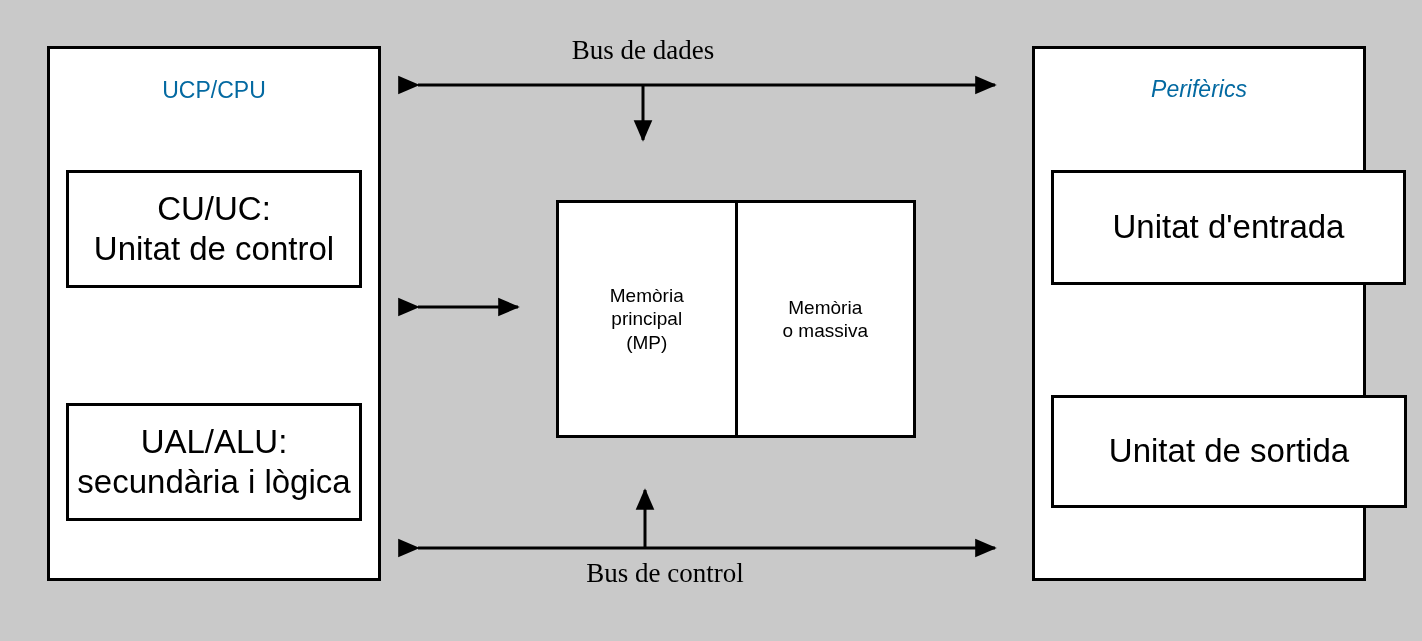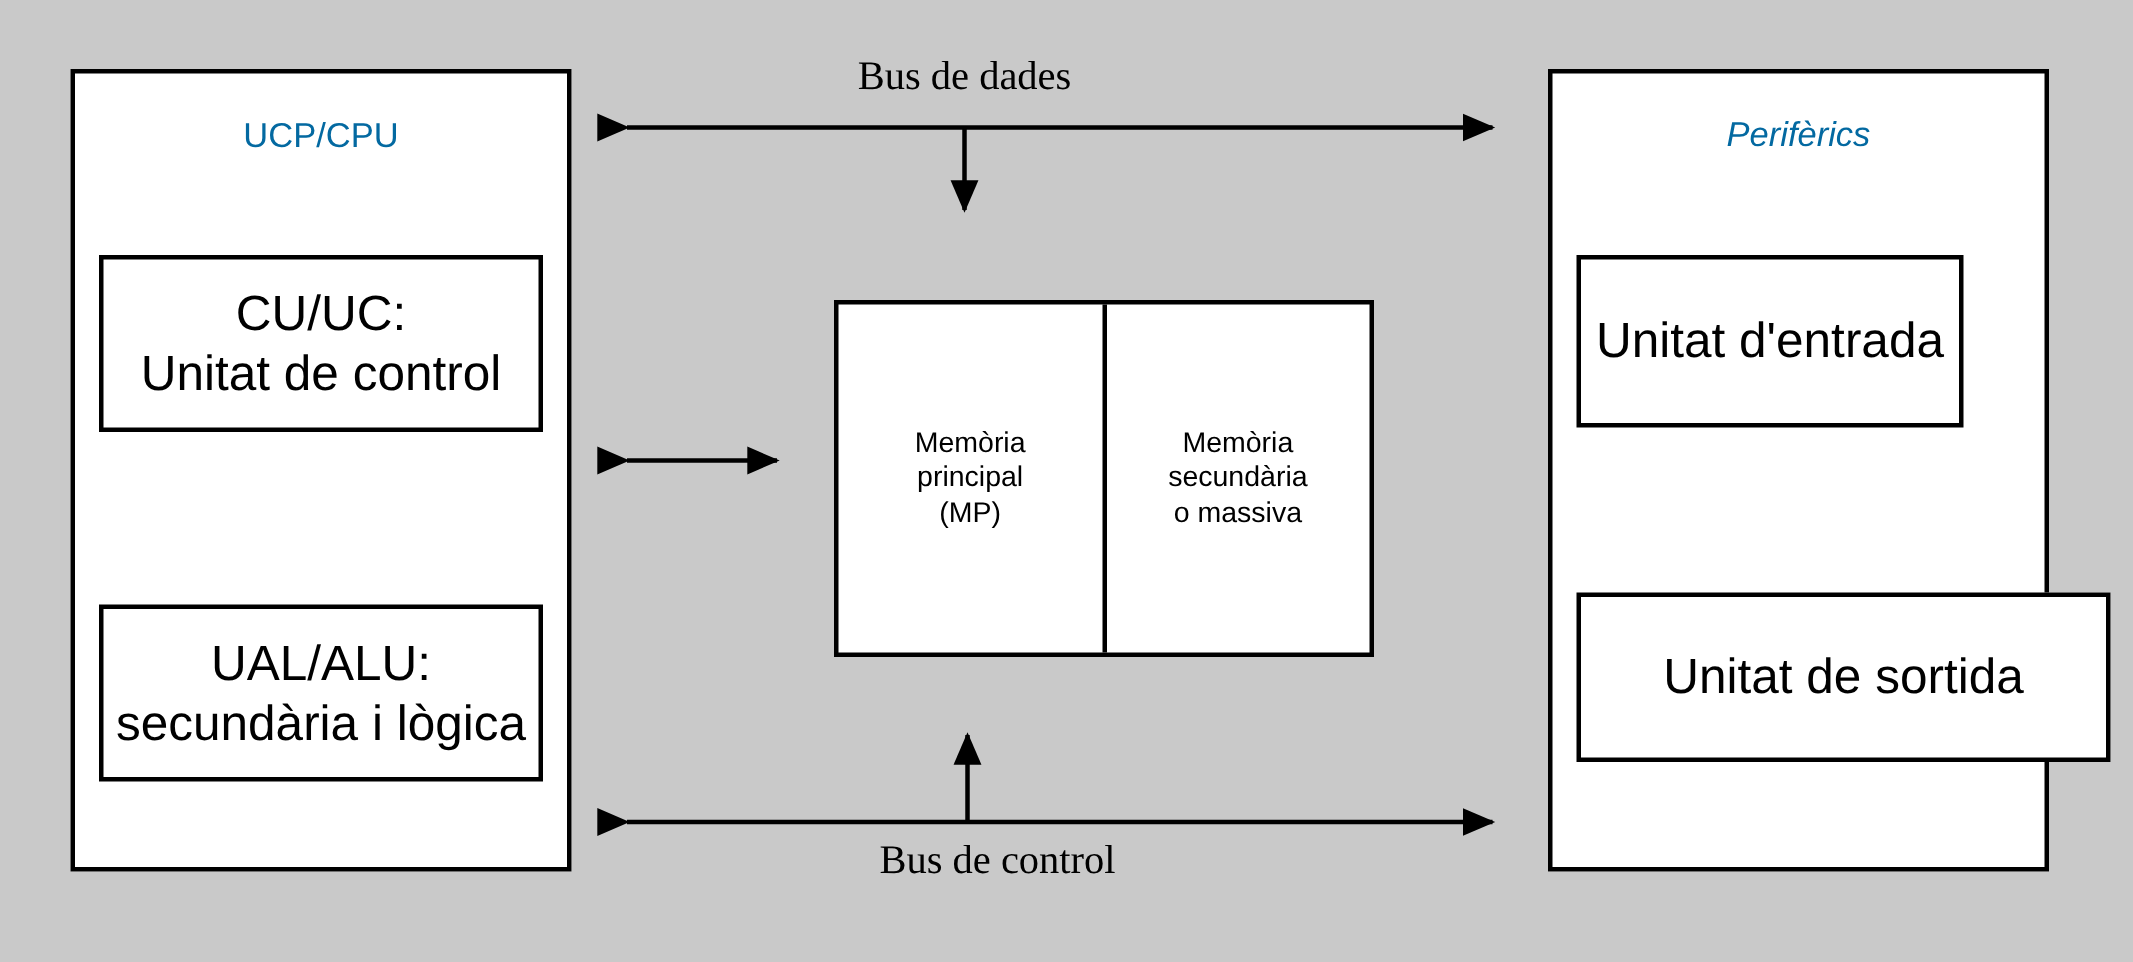--- a/index.html
+++ b/index.html
@@ -120,31 +120,30 @@
     <div class="memory-cell">
       <div>
         <div>Memòria</div>
         <div>principal</div>
         <div>(MP)</div>
       </div>
     </div>
     <div class="memory-cell divider-left">
       <div>
         <div>Memòria</div>
-        <div>secundària</div>
         <div>o massiva</div>
       </div>
     </div>
   </div>
 
   <div class="panel" style="left:1032px; top:46px; width:334px; height:535px;">
     <div class="panel-title" style="top:27px;font-style:italic;">Perifèrics</div>
   </div>
 
-  <div class="subbox" style="left:1051px; top:170px; width:258px; height:115px;">
+  <div class="subbox" style="left:1051px; top:170px; width:355px; height:115px;">
     <span>Unitat d'entrada</span>
   </div>
 
   <div class="subbox" style="left:1051px; top:395px; width:356px; height:113px;">
     <span>Unitat de sortida</span>
   </div>
 
   <svg class="arrows" viewBox="0 0 1422 641">
     <defs>
       <marker id="arrowhead-end" markerWidth="8" markerHeight="8" refX="6.6" refY="3.4" orient="auto" markerUnits="strokeWidth">

